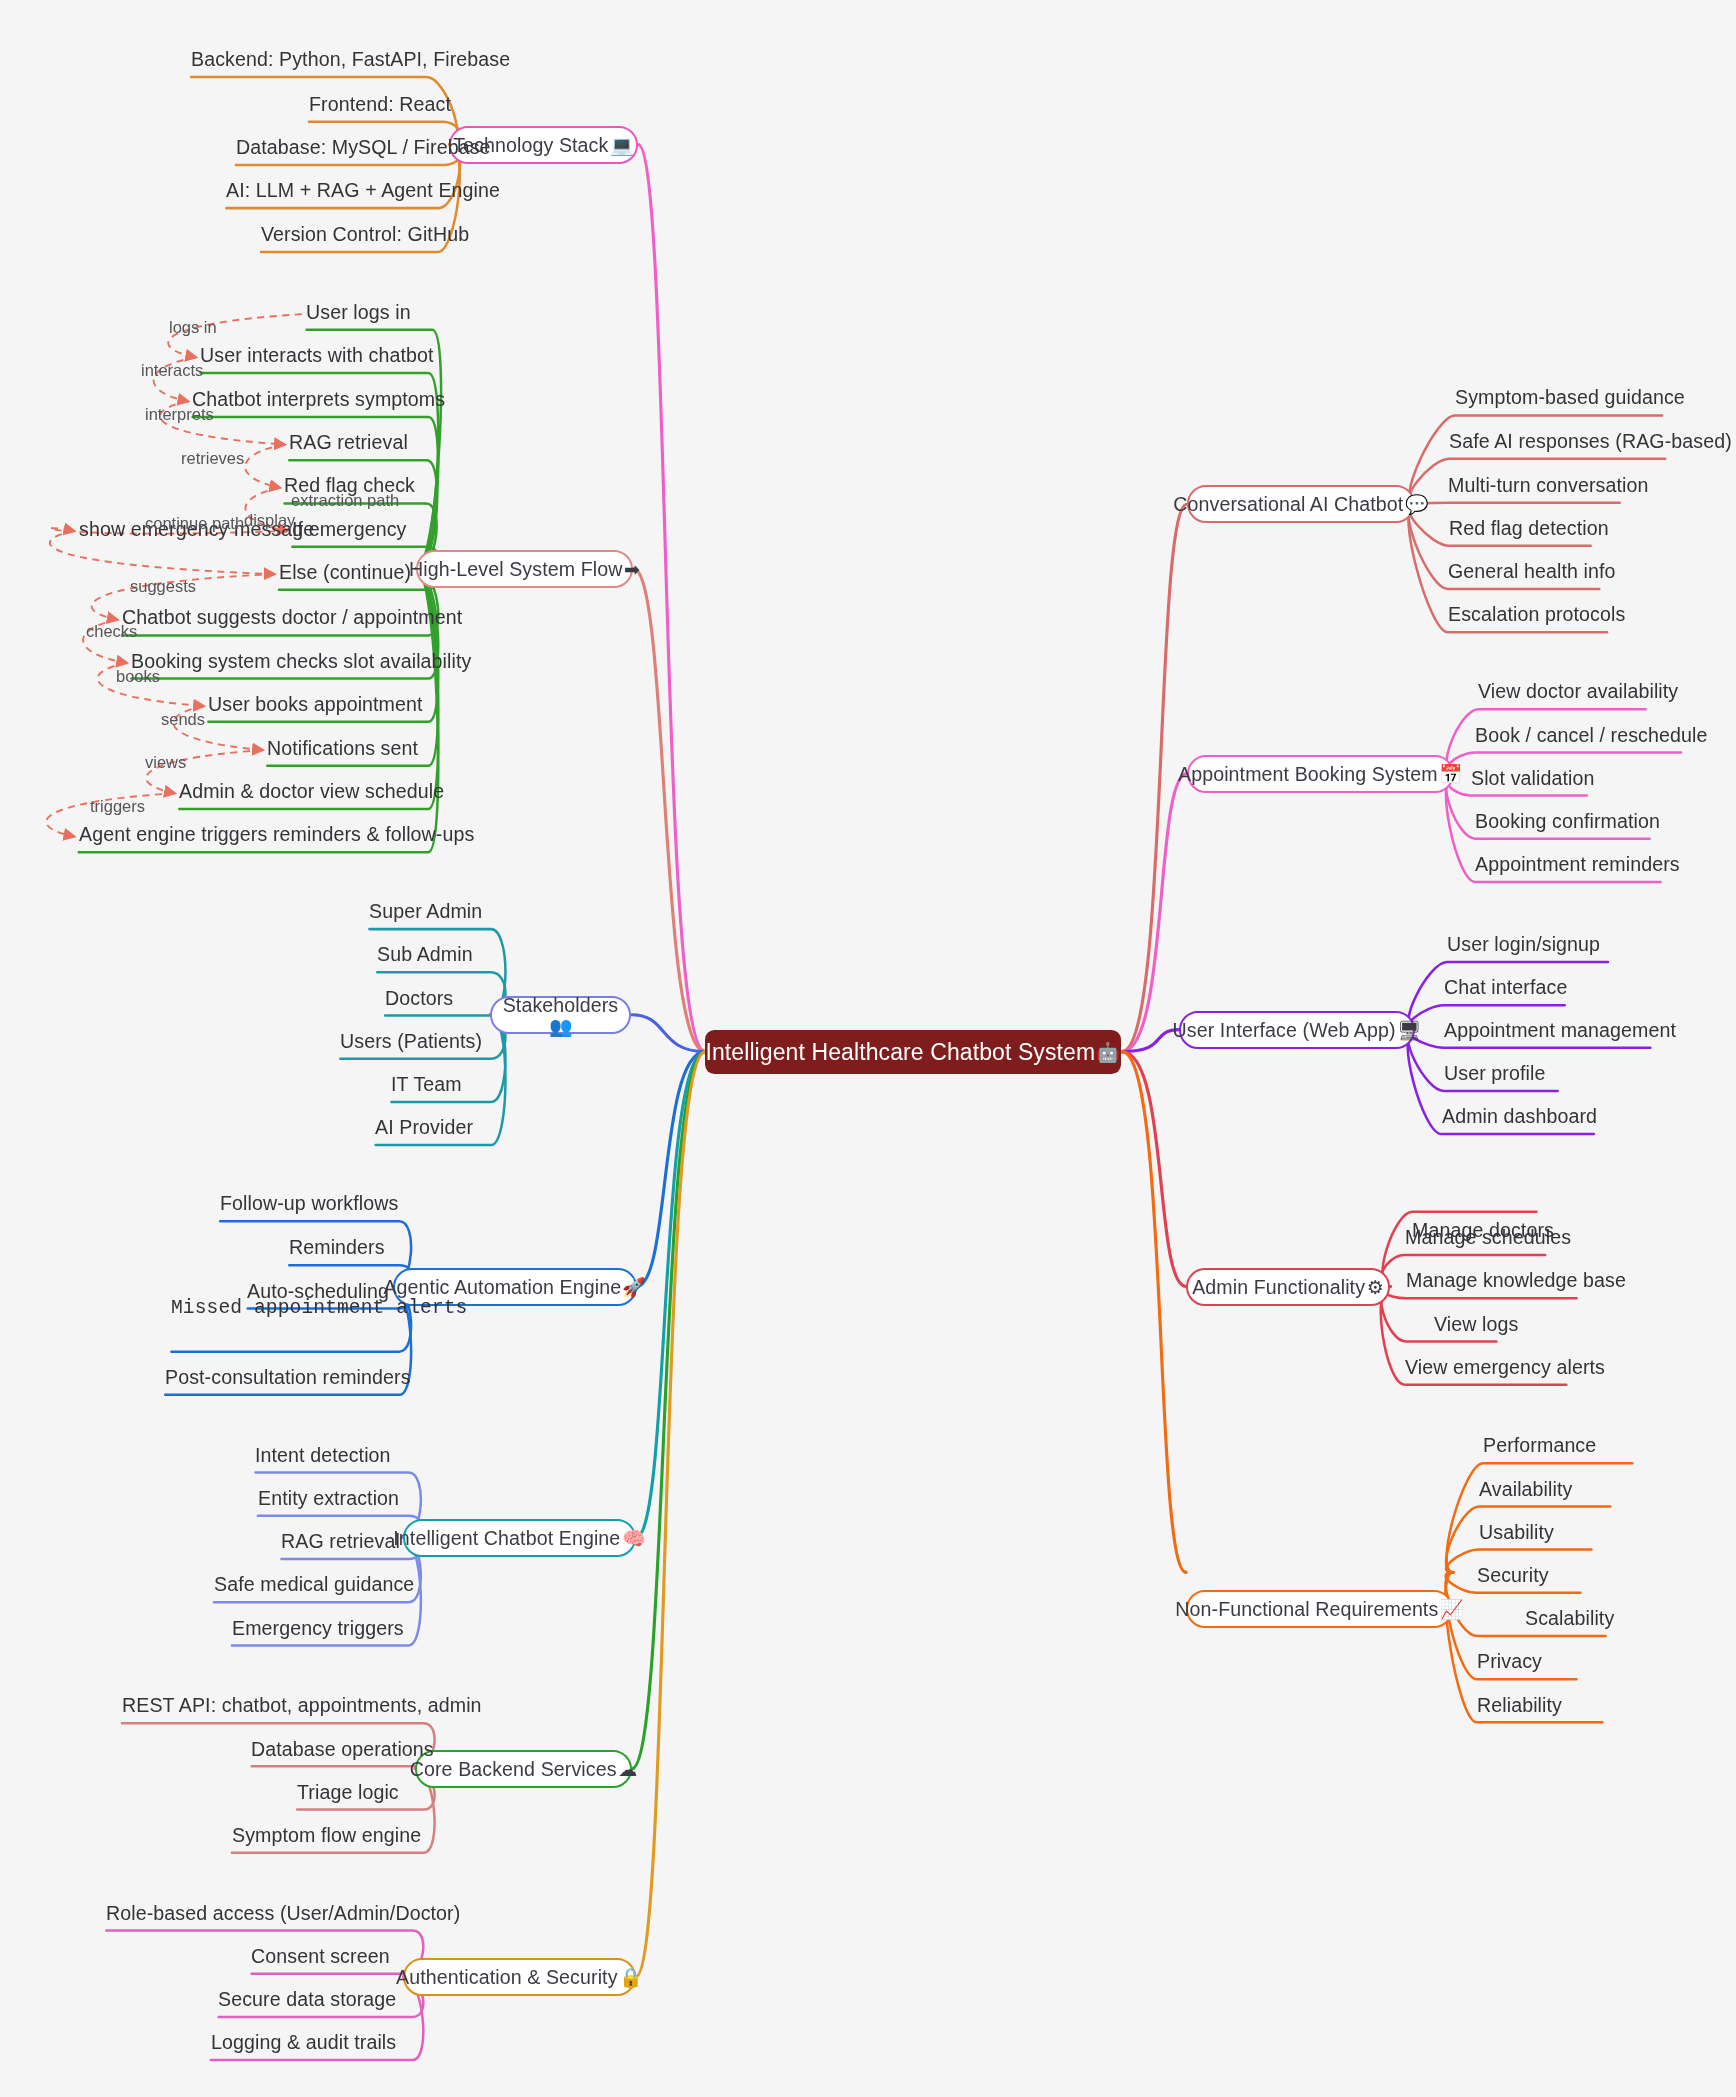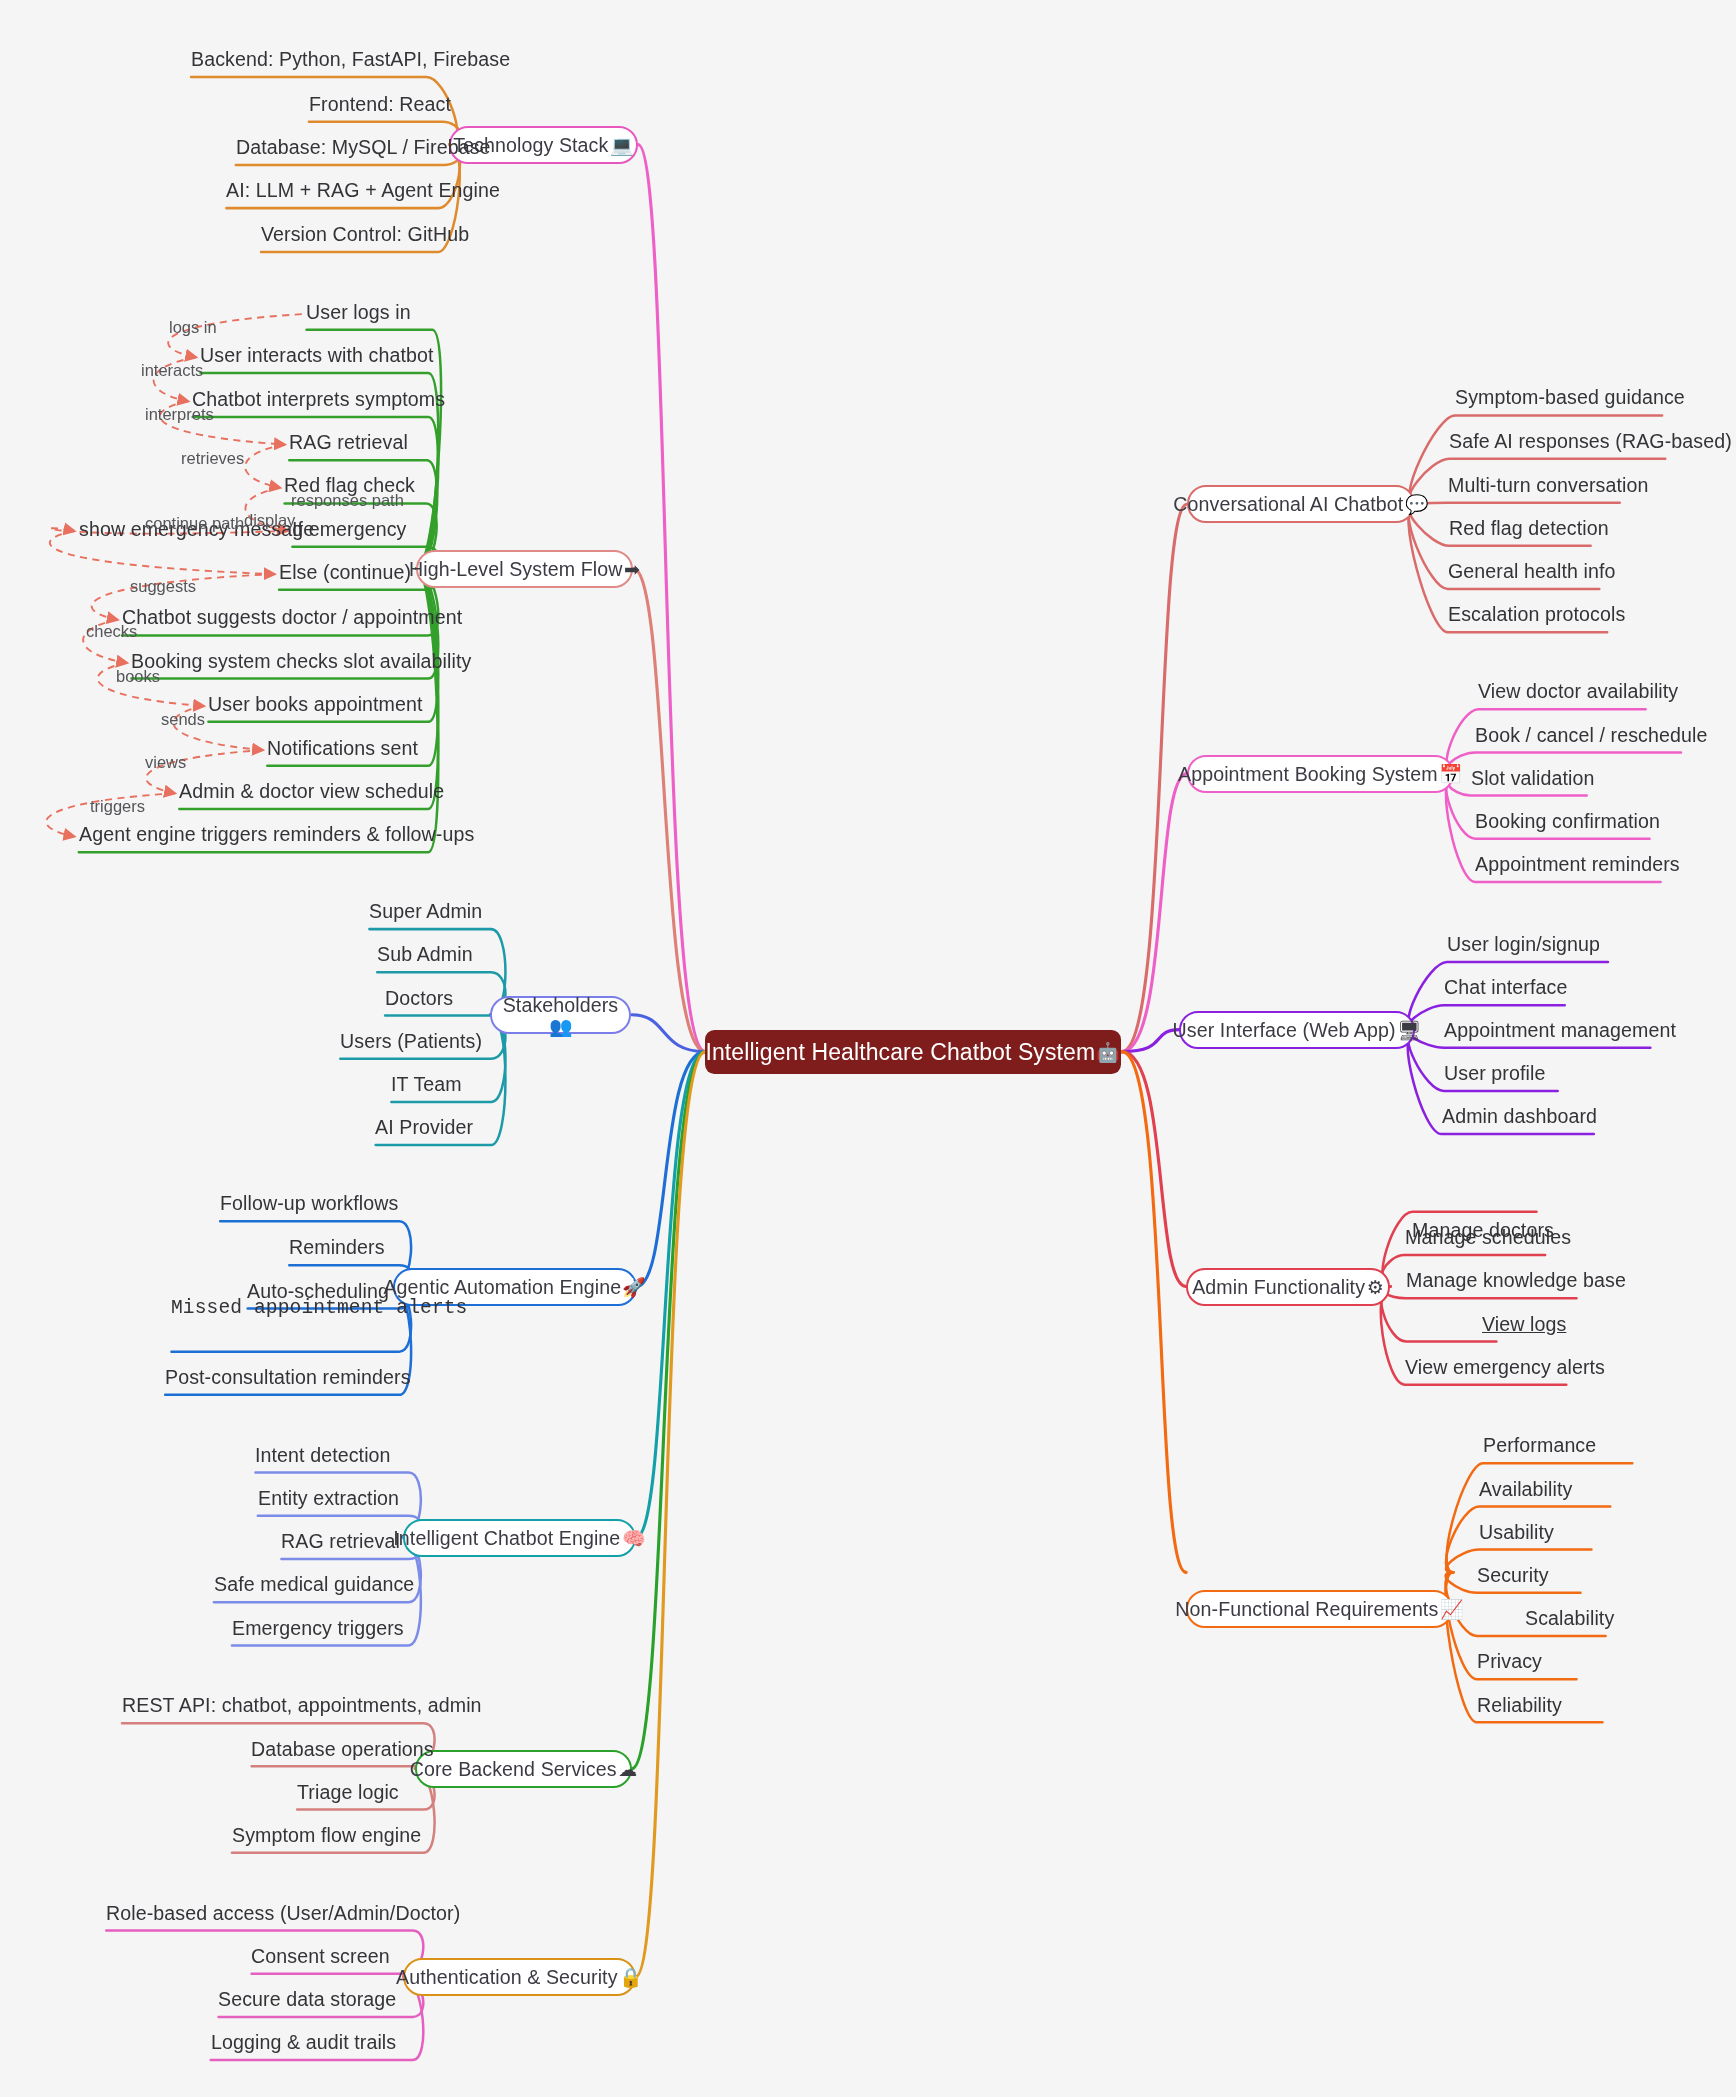--- a/index.html
+++ b/index.html
@@ -223,38 +223,38 @@
       <div class="leaf r" style="top: 1019px; left: 1444px;">Appointment management</div>
       <div class="leaf r" style="top: 1062px; left: 1444px;">User profile</div>
       <div class="leaf r" style="top: 1105px; left: 1442px;">Admin dashboard</div>
       <div class="node" style="left: 1186px; top: 1268px; width: 204px; height: 38px; border: 2.4px solid rgb(224, 64, 79);">
         <span>Admin Functionality</span>
         <span class="emoji">⚙</span>
       </div>
       <div class="leaf r" style="top: 1183px; left: 1412px; margin-top: 36px;">Manage doctors</div>
       <div class="leaf r" style="top: 1226px; left: 1405px;">Manage schedules</div>
       <div class="leaf r" style="top: 1269px; left: 1406px;">Manage knowledge base</div>
-      <div class="leaf r" style="top: 1313px; left: 1482px; text-decoration: underline;">View logs</div>
+      <div class="leaf r" style="top: 1313px; left: 1434px;">View logs</div>
       <div class="leaf r" style="top: 1356px; left: 1405px;">View emergency alerts</div>
       <div class="node" style="left: 1186px; top: 1554px; width: 267px; height: 38px; border: 2.4px solid rgb(242, 106, 18); margin-top: 36px;">
         <span>Non-Functional Requirements</span>
         <span class="emoji">📈</span>
       </div>
       <div class="leaf r" style="top: 1434px; left: 1483px;">Performance</div>
       <div class="leaf r" style="top: 1478px; left: 1479px;">Availability</div>
       <div class="leaf r" style="top: 1521px; left: 1479px;">Usability</div>
       <div class="leaf r" style="top: 1564px; left: 1477px;">Security</div>
       <div class="leaf r" style="top: 1607px; left: 1477px; margin-left: 48px;">Scalability</div>
       <div class="leaf r" style="top: 1650px; left: 1477px;">Privacy</div>
       <div class="leaf r" style="top: 1694px; left: 1477px;">Reliability</div>
       <div class="edgelabel" style="left: 169px; top: 318px;">logs in</div>
       <div class="edgelabel" style="left: 141px; top: 361px;">interacts</div>
       <div class="edgelabel" style="left: 145px; top: 405px;">interprets</div>
       <div class="edgelabel" style="left: 181px; top: 449px;">retrieves</div>
-      <div class="edgelabel" style="left: 291px; top: 491px;">responses path</div>
+      <div class="edgelabel" style="left: 291px; top: 491px;">extraction path</div>
       <div class="edgelabel" style="left: 145px; top: 514px;">continue path</div>
       <div class="edgelabel" style="left: 244px; top: 511px;">display</div>
       <div class="edgelabel" style="left: 130px; top: 577px;">suggests</div>
       <div class="edgelabel" style="left: 86px; top: 622px;">checks</div>
       <div class="edgelabel" style="left: 116px; top: 667px;">books</div>
       <div class="edgelabel" style="left: 161px; top: 710px;">sends</div>
       <div class="edgelabel" style="left: 145px; top: 753px;">views</div>
       <div class="edgelabel" style="left: 90px; top: 797px;">triggers</div>
       <div class="node root" style="left: 705px; top: 1030px; width: 416px; height: 44px; background: #7f1d1d;">
         <span>Intelligent Healthcare Chatbot System</span>

